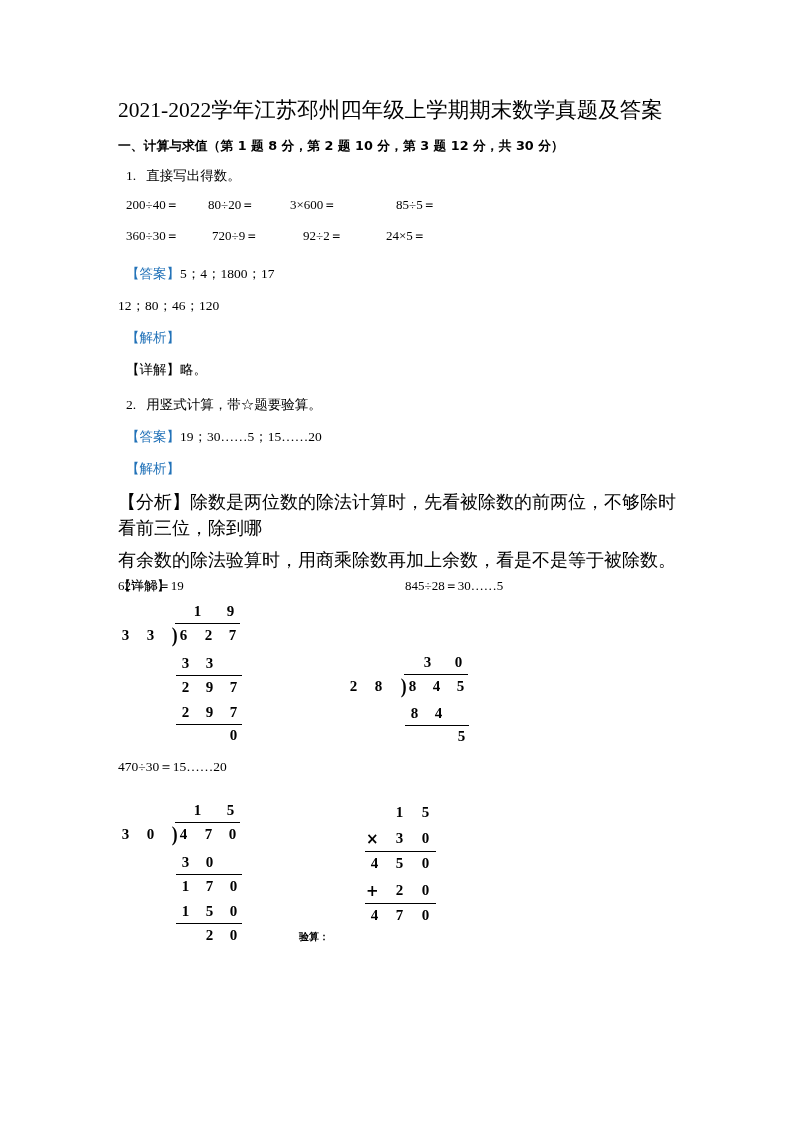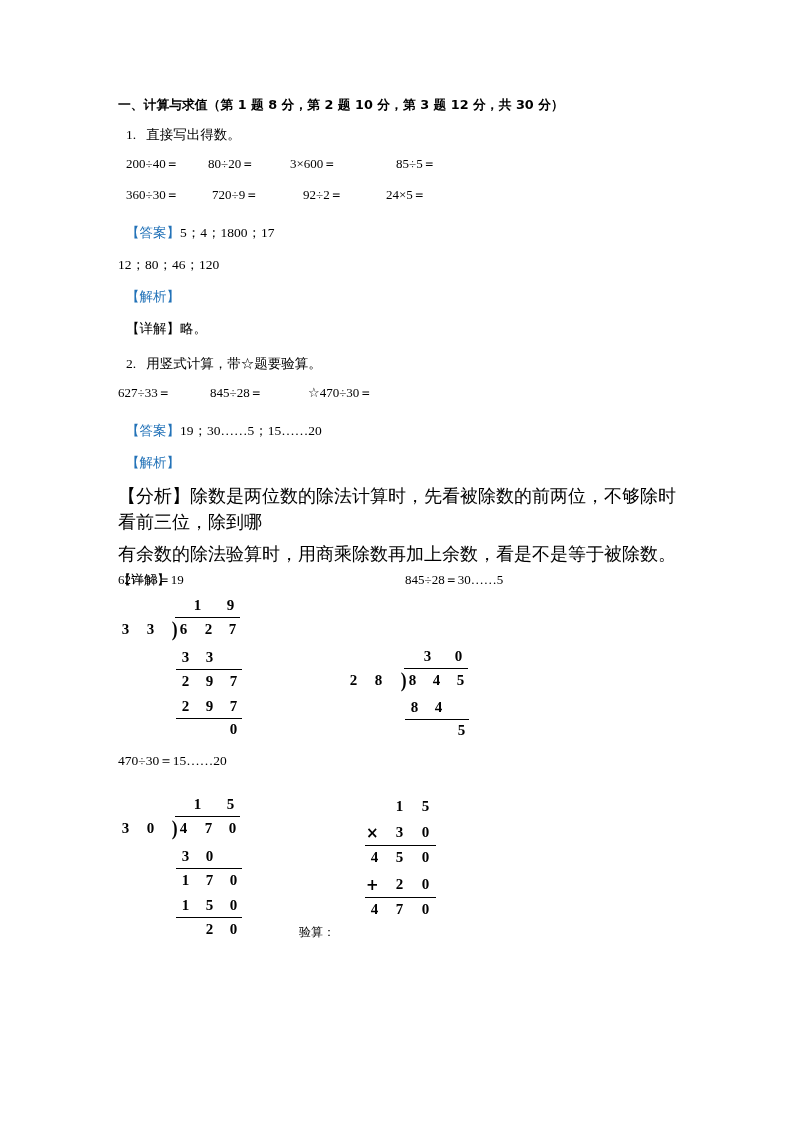--- a/index.html
+++ b/index.html
@@ -91,23 +91,23 @@
   }
   .calcblock span.cell {
     position: absolute;
     white-space: pre;
     text-align: center;
     width: 15px;
   }
   .calcblock span.lbl {
     position: absolute;
     white-space: pre;
-    font-weight: normal;
+    font-weight: bold;
     font-family: "DejaVu Sans", "Liberation Sans", sans-serif;
-    font-size: 12px;
+    font-size: 10px;
   }
   .calcblock .rule {
     position: absolute;
     border-top: 1.6px solid #000;
     height: 0;
   }
   .calcblock .divsym {
     position: absolute;
     font-weight: bold;
     font-size: 22px;
@@ -122,20 +122,21 @@
     font-family: "DejaVu Sans", "Liberation Sans", sans-serif;
   }
   .cn { font-family: Liberation Serif, serif; }
 </style>
 </head>
 <body>
 
 <div class="page">
   <div class="content">
 
+    <div class="doc-title">2021-2022学年江苏邳州四年级上学期期末数学真题及答案</div>
 
     <div class="section-head">一、计算与求值（第 1 题 8 分，第 2 题 10 分，第 3 题 12 分，共 30 分）</div>
 
     <div class="q-head">
       <span>1.</span>
       &nbsp;
       <span class="cn">直接写出得数。</span>
     </div>
 
     <div class="expr-row" style="margin-left:8px;">
@@ -165,25 +166,20 @@
     <div class="para indent">
       <span class="cn">【详解】</span><span class="cn">略。</span>
     </div>
 
     <div class="q-head" style="margin-top:13px;">
       <span>2.</span>
       &nbsp;
       <span class="cn">用竖式计算，带☆题要验算。</span>
     </div>
 
-    <div class="expr-row" style="margin-left:0px;margin-bottom:9px;">
-      <span style="left:0px;">627÷33＝</span>
-      <span style="left:92px;">845÷28＝</span>
-      <span style="left:190px;">☆470÷30＝</span>
-    </div>
 
     <div class="para indent">
       <span class="bracket cn">【答案】</span><span>19；30……5；15……20</span>
     </div>
 
     <div class="para indent">
       <span class="bracket cn">【解析】</span>
     </div>
 
     <div class="hang">

